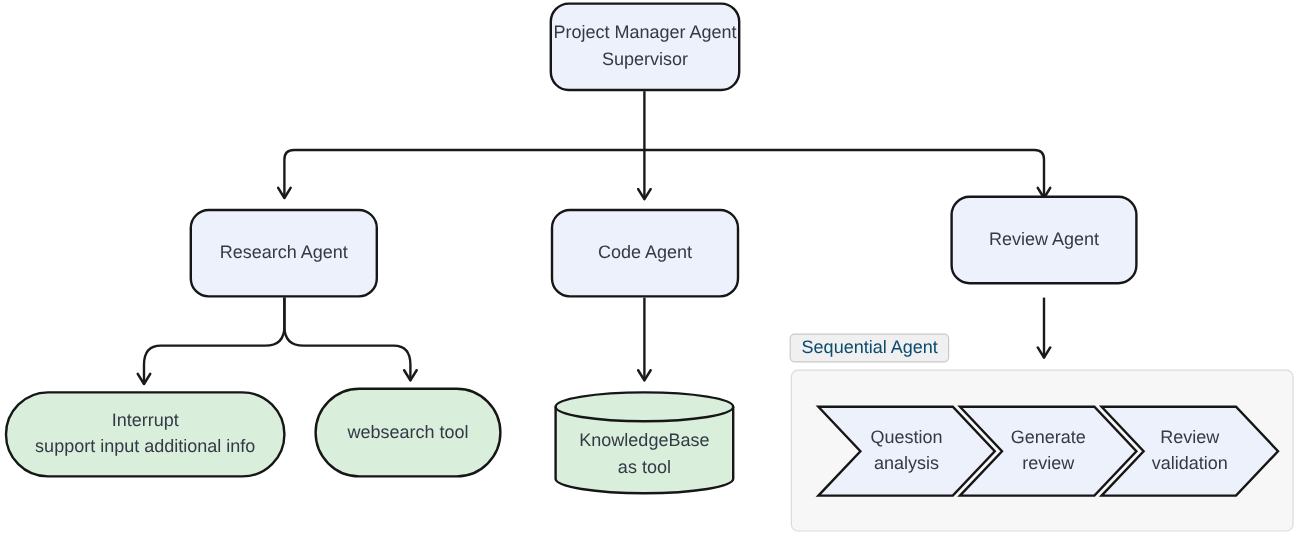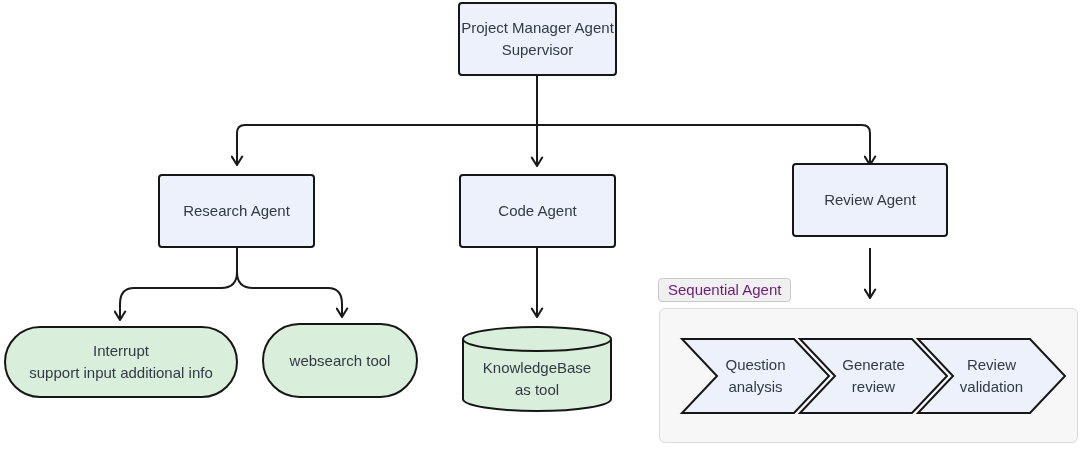--- a/index.html
+++ b/index.html
@@ -25,21 +25,21 @@
     flex-direction: column;
     align-items: center;
     justify-content: center;
     text-align: center;
     font-size: 15px;
     line-height: 1.45;
     border: 2px solid #161616;
   }
   .agent {
     background: #ECF1FB;
-    border-radius: 4px;
+    border-radius: 16px;
   }
   .tool {
     background: #D9EEDB;
   }
   .stadium-lg { border-radius: 37px; }
   .stadium    { border-radius: 38px; align-items: center; }
   .cyl-wrap {
     position: absolute;
     width: 152px;
     height: 88px;
@@ -68,21 +68,21 @@
   }
   .cluster-label {
     position: absolute;
     left: 658px; top: 278px;
     box-sizing: border-box;
     padding: 2px 9px 3px 9px;
     background: #F0F0F0;
     border: 1px solid #C9C9C9;
     border-radius: 4px;
     font-size: 15px;
-    color: #701a75;
+    color: #0c4a6e;
     white-space: nowrap;
   }
   svg.chevrons {
     position: absolute;
     left: 682px; top: 338px;
     width: 383px; height: 76px;
     overflow: visible;
   }
   .chev-label {
     position: absolute;

